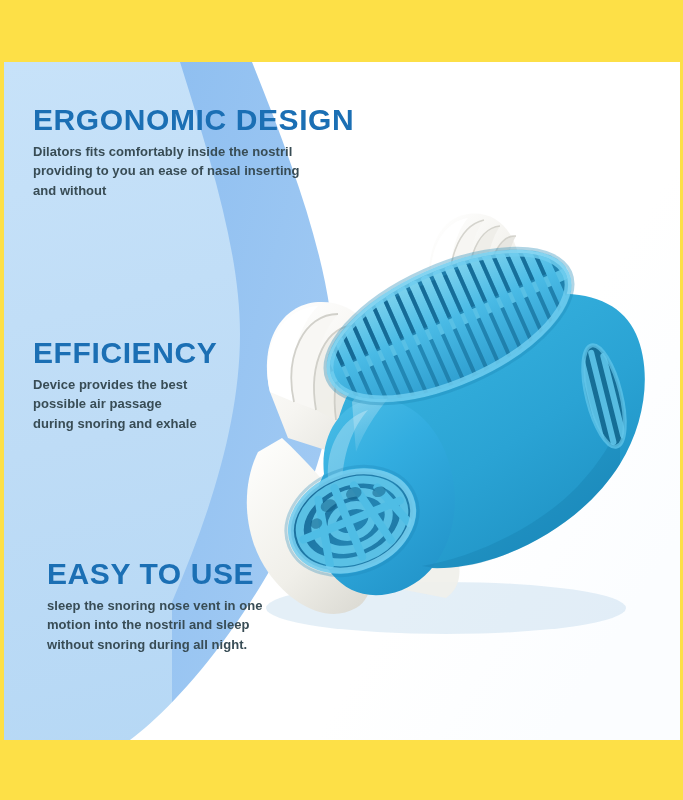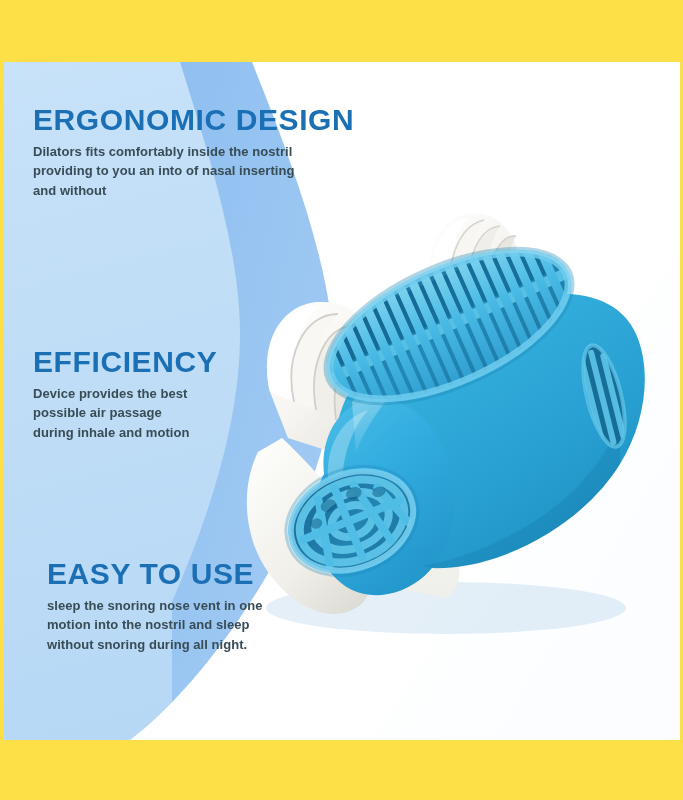--- a/index.html
+++ b/index.html
@@ -58,21 +58,21 @@
     margin: 0;
     font-size: 13px;
     font-weight: 600;
     color: #384c55;
     line-height: 1.52;
     letter-spacing: 0.05px;
   }
   .feature-body .ln { display: block; }
 
   #feature-1 { left: 33px; top: 104px; }
-  #feature-2 { left: 33px; top: 346px; }
+  #feature-2 { left: 33px; top: 337px; }
   #feature-3 { left: 47px; top: 558px; }
 
   
   #device {
     position: absolute;
     left: 196px;
     top: 206px;
     width: 500px;
     height: 440px;
     z-index: 4;
@@ -375,31 +375,31 @@
         </g>
         <ellipse cx="408" cy="190" rx="17" ry="52" transform="rotate(-14 408 190)" fill="none" stroke="#61c6e9" stroke-width="4" opacity="0.75"></ellipse>
       </g>
     </svg>
   </div>
 
   <div class="feature" id="feature-1">
     <h2 class="feature-title">ERGONOMIC DESIGN</h2>
     <p class="feature-body">
       <span class="ln">Dilators fits comfortably inside the nostril</span>
-      <span class="ln">providing to you an into of nasal inserting</span>
+      <span class="ln">providing to you an ease of nasal inserting</span>
       <span class="ln">and without</span>
     </p>
   </div>
 
   <div class="feature" id="feature-2">
     <h2 class="feature-title">EFFICIENCY</h2>
     <p class="feature-body">
       <span class="ln">Device provides the best</span>
       <span class="ln">possible air passage</span>
-      <span class="ln">during inhale and motion</span>
+      <span class="ln">during snoring and exhale</span>
     </p>
   </div>
 
   <div class="feature" id="feature-3">
     <h2 class="feature-title">EASY TO USE</h2>
     <p class="feature-body">
       <span class="ln">sleep the snoring nose vent in one</span>
       <span class="ln">motion into the nostril and sleep</span>
       <span class="ln">without snoring during all night.</span>
     </p>

